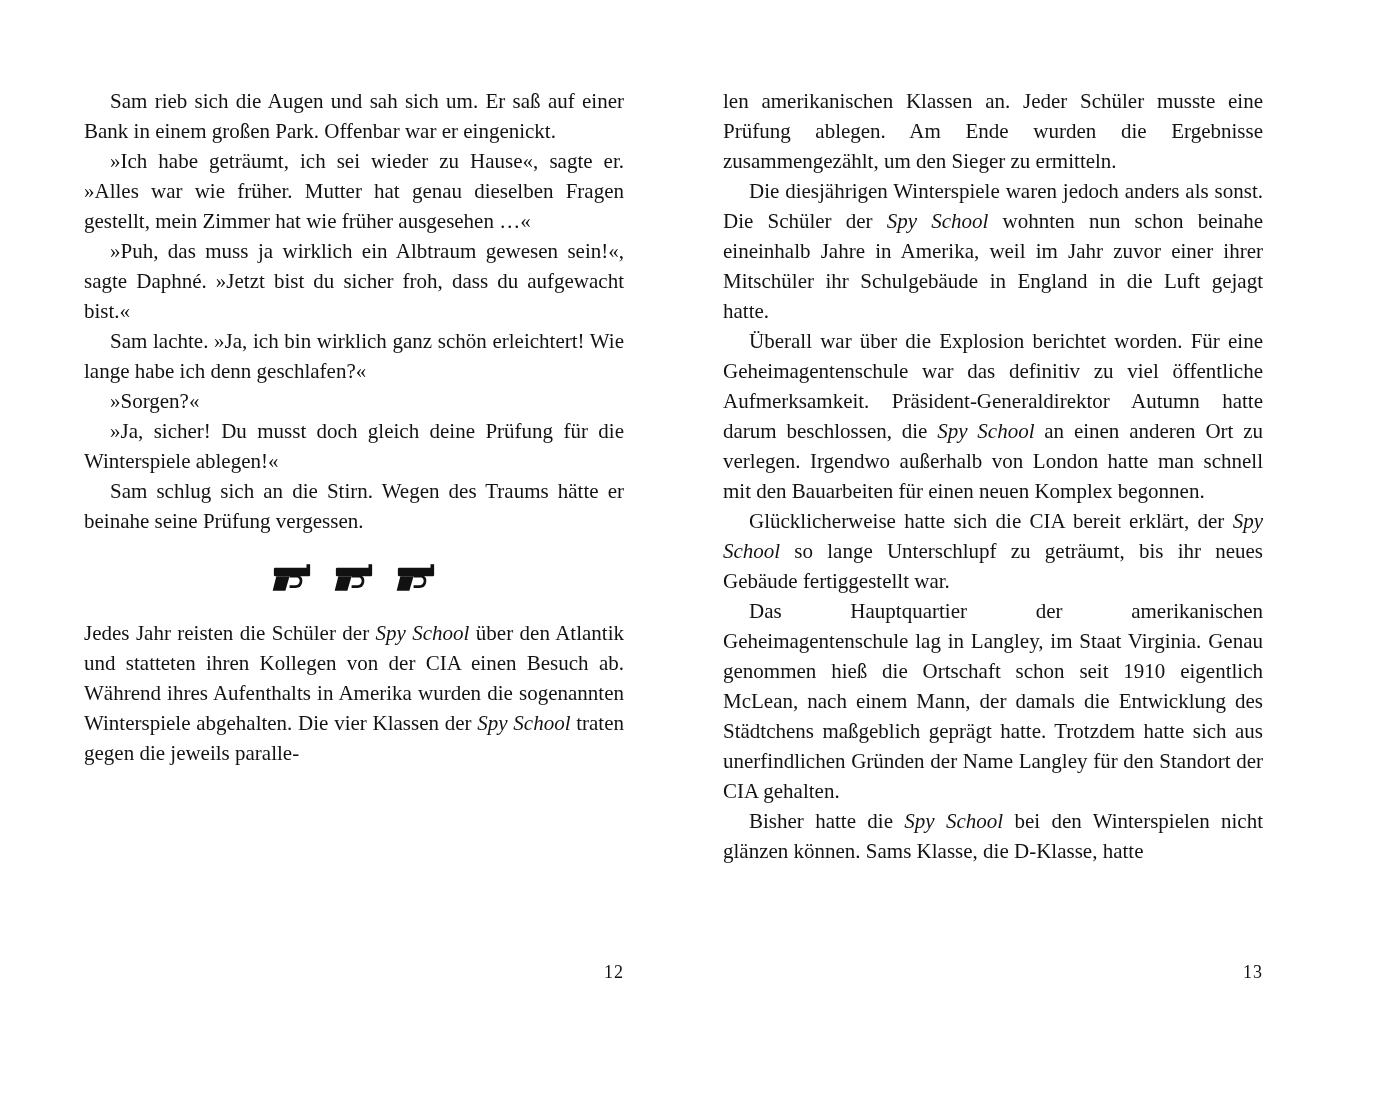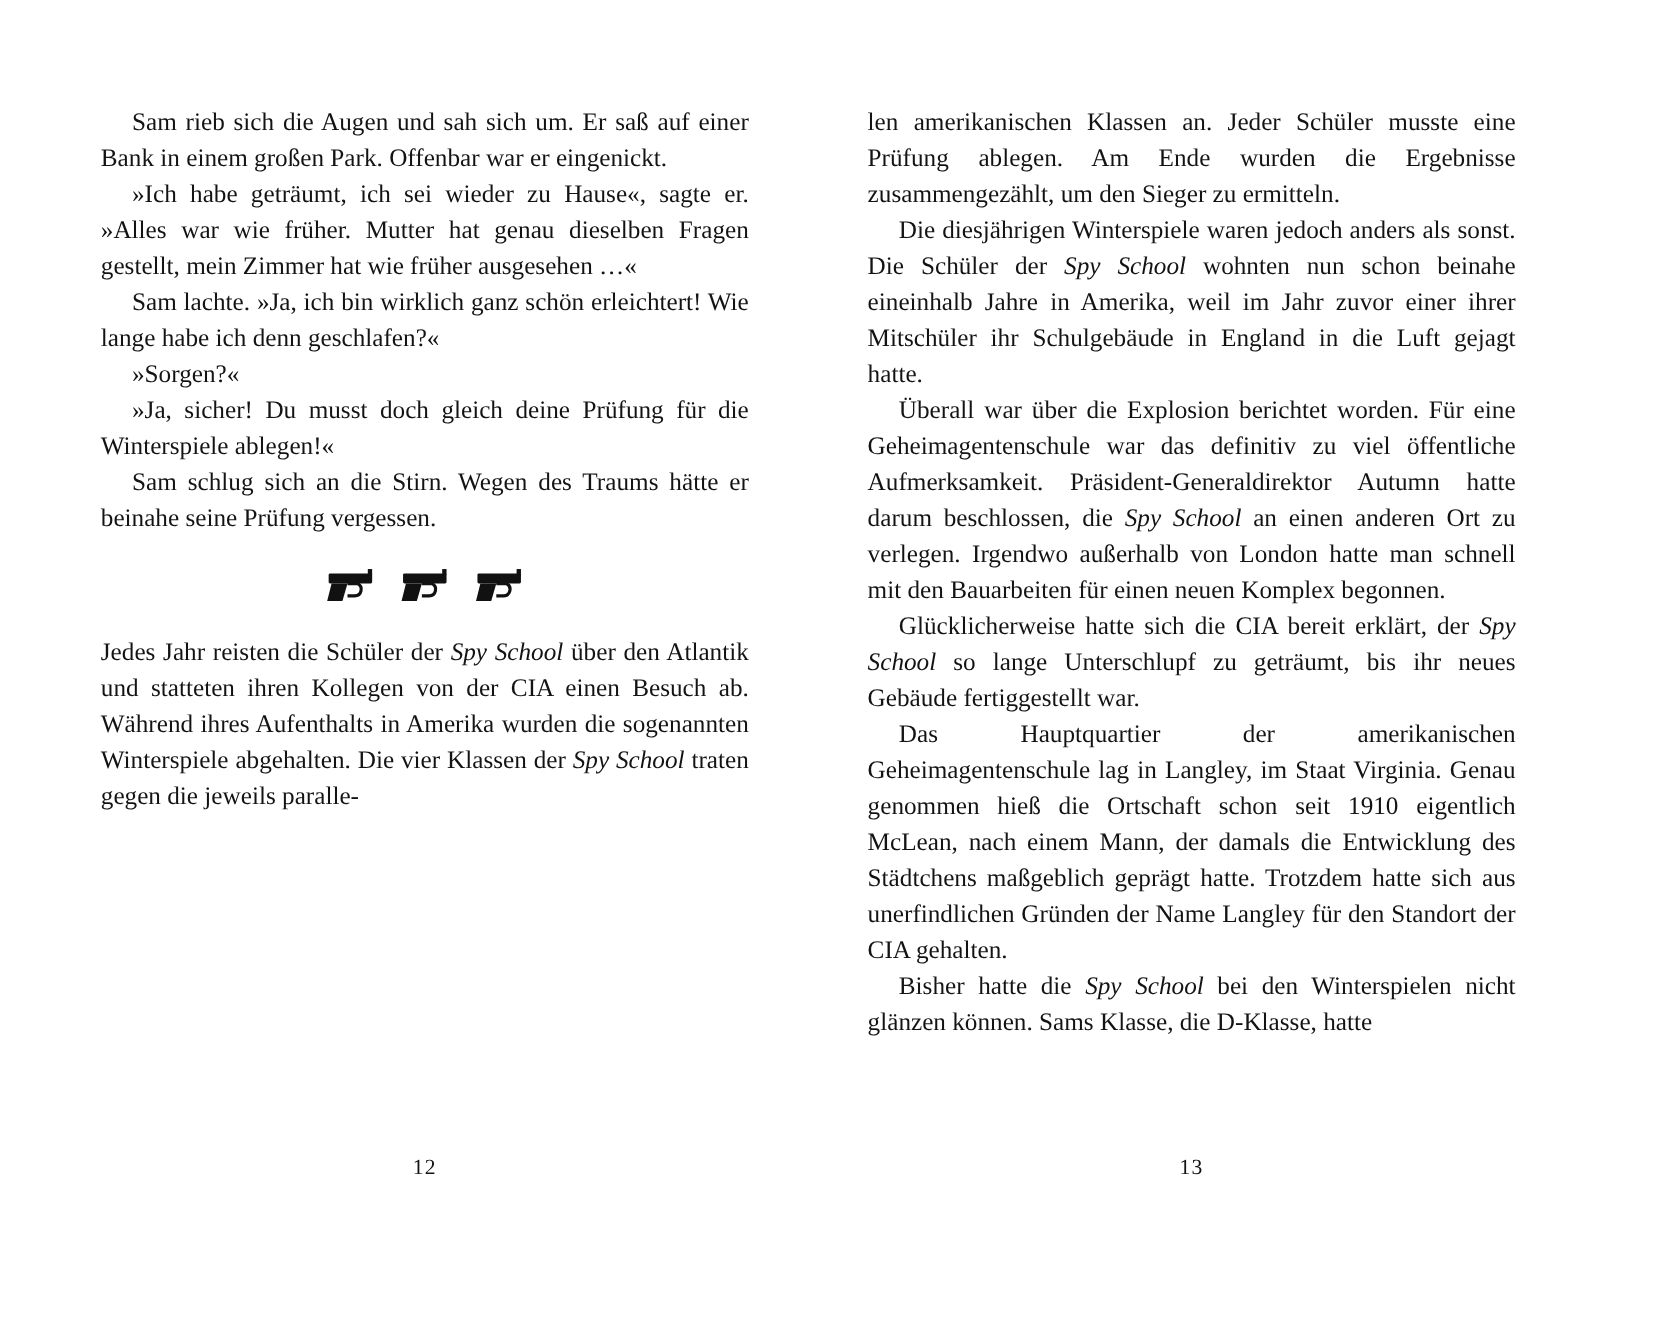--- a/index.html
+++ b/index.html
@@ -53,37 +53,38 @@
     height: 29px;
     margin: 0 8px;
     display: inline-block;
     vertical-align: middle;
     fill: #111;
   }
   .page-number {
     position: absolute;
     top: 962px;
     width: 540px;
-    text-align: center;
+    text-align: right;
     font-size: 18px;
     letter-spacing: 1px;
   }
   .page-left .page-number { left: 84px; }
   .page-right .page-number { left: 76px; }
   i { font-style: italic; }
 </style>
 </head>
 <body>
 
 <div class="spread">
 
   <div class="page page-left">
     <div class="page-body">
         <p class="para indent"><span>Sam rieb sich die Augen und sah sich um. Er saß auf einer Bank in einem großen Park. Offenbar war er eingenickt.</span></p>
         <p class="para indent"><span>»Ich habe geträumt, ich sei wieder zu Hause«, sagte er. »Alles war wie früher. Mutter hat genau dieselben Fragen gestellt, mein Zimmer hat wie früher ausgesehen …«</span></p>
+        <p class="para indent"><span>»Puh, das muss ja wirklich ein Albtraum gewesen sein!«, sagte Daphné. »Jetzt bist du sicher froh, dass du aufgewacht bist.«</span></p>
         <p class="para indent"><span>Sam lachte. »Ja, ich bin wirklich ganz schön erleichtert! Wie lange habe ich denn geschlafen?«</span></p>
         <p class="para indent"><span>»Sorgen?«</span></p>
         <p class="para indent"><span>»Ja, sicher! Du musst doch gleich deine Prüfung für die Winterspiele ablegen!«</span></p>
         <p class="para indent"><span>Sam schlug sich an die Stirn. Wegen des Traums hätte er beinahe seine Prüfung vergessen.</span></p>
         <div class="divider"><svg class="pistol" viewBox="0 0 36 24">
             <rect x="3" y="4" width="30" height="7" rx="1"></rect>
             <rect x="30" y="1" width="3" height="4"></rect>
             <polygon points="5,11 16,11 12.5,23 2,23"></polygon>
             <path d="M16 11 h7 a4.5 4.5 0 0 1 -2 8.5 h-5" fill="none" stroke="#111" stroke-width="2.2"></path>
           </svg><svg class="pistol" viewBox="0 0 36 24">

